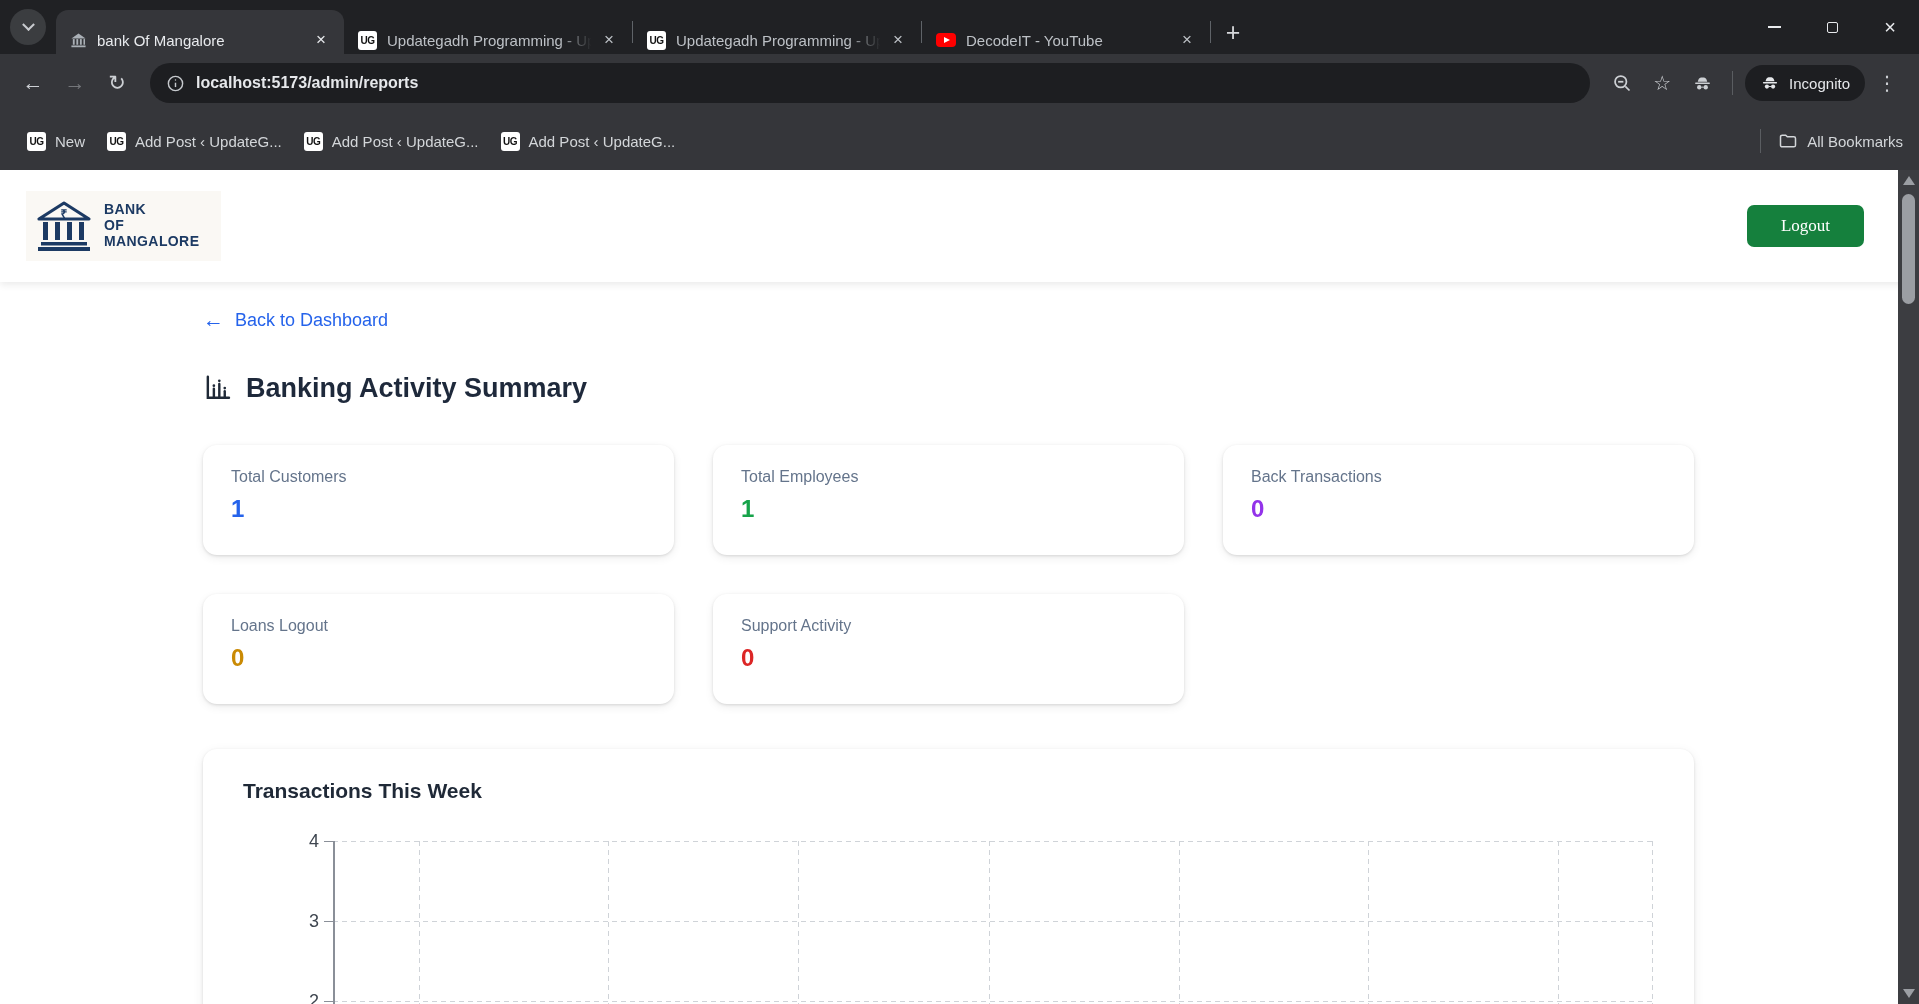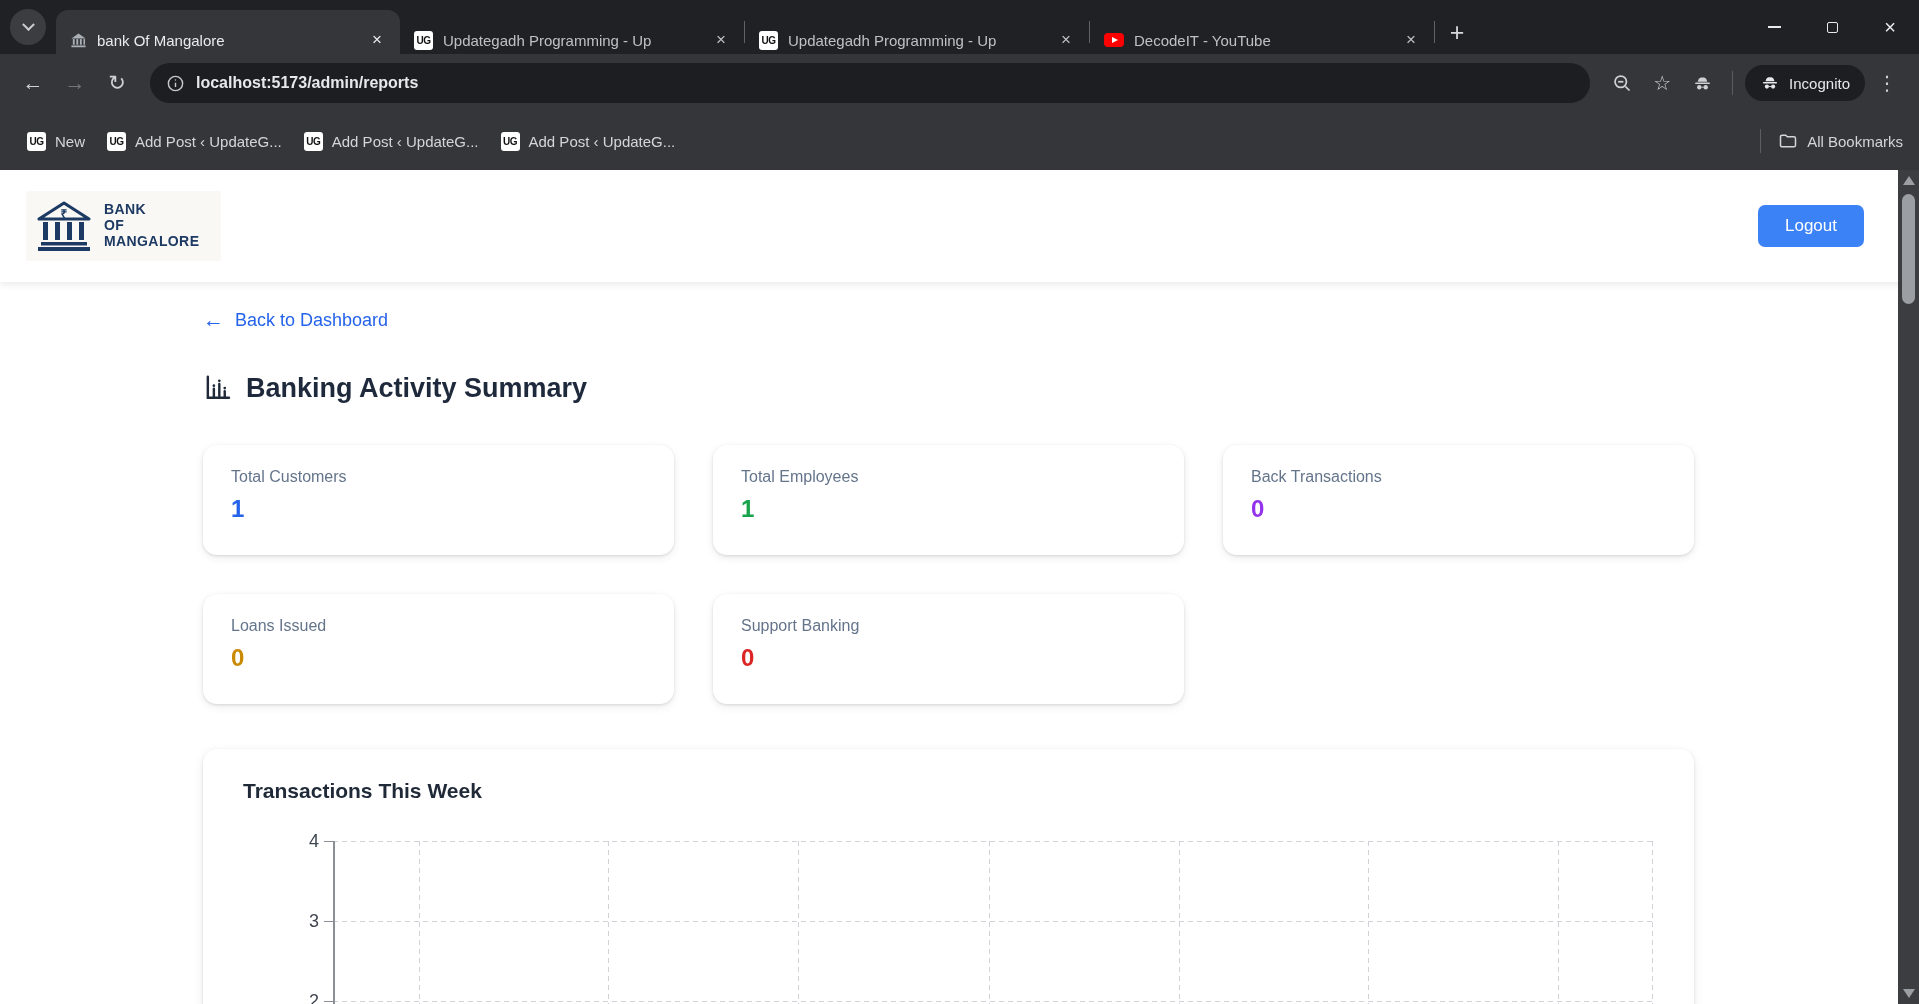--- a/index.html
+++ b/index.html
@@ -5,21 +5,21 @@
   * { margin:0; padding:0; box-sizing:border-box; }
   html,body { width:1919px; height:1004px; overflow:hidden; background:#fff;
               font-family:"Liberation Sans", sans-serif; }
   .viewport { width:1919px; height:1004px; display:flex; flex-direction:column; overflow:hidden; }
 
   
   .titlebar { height:54px; background:#202124; display:flex; align-items:center; padding-left:10px; flex:0 0 auto; }
   .tab-search { width:36px; height:36px; border-radius:50%; background:#3b3d40; display:flex; align-items:center; justify-content:center; cursor:pointer; flex:0 0 auto; }
   .chev { width:9px; height:9px; border-right:2px solid #c8cbcf; border-bottom:2px solid #c8cbcf; transform:rotate(45deg) translate(-2px,-2px); }
   .tabs { display:flex; align-self:flex-end; height:44px; margin-left:10px; align-items:center; min-width:0; }
-  .tab { width:344px; height:44px; display:flex; align-items:center; padding:16px 10px 0 14px; color:#bdc1c6; font-size:15px; border-radius:12px 12px 0 0; cursor:pointer; min-width:0; }
+  .tab { width:288px; height:44px; display:flex; align-items:center; padding:16px 10px 0 14px; color:#bdc1c6; font-size:15px; border-radius:12px 12px 0 0; cursor:pointer; min-width:0; }
   .tab.active { background:#35363a; color:#e8eaed; }
   .tab .title { flex:1; white-space:nowrap; overflow:hidden; min-width:0;
       -webkit-mask-image:linear-gradient(to right,#000 82%,transparent 98%);
               mask-image:linear-gradient(to right,#000 82%,transparent 98%); }
   .tab .fav { margin-right:10px; flex:0 0 auto; display:flex; align-items:center; justify-content:center; }
   .tab-close { width:26px; height:26px; border-radius:50%; display:flex; align-items:center; justify-content:center; font-size:17px; color:inherit; cursor:pointer; flex:0 0 auto; }
   .tab-sep { width:1px; height:22px; background:#5f6368; flex:0 0 auto; }
   .ug-fav { width:19px; height:19px; background:#fff; border-radius:3px; color:#111; font-weight:800; font-size:10px; letter-spacing:-0.5px; display:flex; align-items:center; justify-content:center; }
   .yt-fav { width:20px; height:14px; background:#f00; border-radius:4px; position:relative; }
   .yt-fav::after { content:""; position:absolute; left:8px; top:4px; border-left:6px solid #fff; border-top:3.5px solid transparent; border-bottom:3.5px solid transparent; }
@@ -43,21 +43,21 @@
   
   .bookmarks { height:58px; background:#35363a; display:flex; align-items:center; padding:0 16px; color:#d3d6d9; font-size:15px; flex:0 0 auto; }
   .bm-item { display:flex; align-items:center; gap:9px; padding:0 11px; height:34px; border-radius:6px; cursor:pointer; white-space:nowrap; }
   .bm-right { margin-left:auto; display:flex; align-items:center; gap:9px; cursor:pointer; }
 
   
   .page { position:relative; flex:1; background:#fff; overflow:hidden; }
   .site-header { height:112px; display:flex; align-items:center; padding:0 26px; background:#fff; box-shadow:0 3px 7px rgba(0,0,0,.08); position:relative; z-index:2; }
   .logo-block { background:#faf8f4; display:flex; align-items:center; gap:12px; padding:9px 22px 9px 10px; }
   .logo-text { color:#1c3a63; font-weight:800; font-size:14px; line-height:1.12; letter-spacing:.4px; }
-  .logout-btn { margin-left:auto; margin-right:29px; background:#3b82f6; border:none; color:#fff; font-size:17px; font-family:Liberation Sans, sans-serif; padding:11px 27px; border-radius:7px; cursor:pointer; }
+  .logout-btn { margin-left:auto; margin-right:29px; background:#15803d; border:none; color:#fff; font-size:17px; font-family:Liberation Serif, serif; padding:11px 34px; border-radius:7px; cursor:pointer; }
 
   .content { width:1491px; margin-left:203px; }
   .back-link { margin-top:26px; display:inline-flex; align-items:center; gap:11px; color:#2563eb; font-size:18px; cursor:pointer; text-decoration:none; }
   .page-title { margin-top:41px; display:flex; align-items:flex-start; gap:14px; color:#1e293b; font-size:27px; font-weight:bold; }
 
   .stats-grid { margin-top:41px; display:grid; grid-template-columns:repeat(3,1fr); gap:39px; }
   .stat-card { background:#fff; border-radius:14px; min-height:110px; padding:23px 28px;
                box-shadow:0 1px 3px rgba(0,0,0,.12), 0 3px 10px rgba(0,0,0,.07); }
   .stat-label { color:#64748b; font-size:16px; }
   .stat-value { font-size:24px; font-weight:bold; margin-top:9px; }
@@ -257,25 +257,25 @@
         </div>
         <div class="stat-card">
           <div class="stat-label">Total Employees</div>
           <div class="stat-value" style="color: rgb(22, 163, 74);">1</div>
         </div>
         <div class="stat-card">
           <div class="stat-label">Back Transactions</div>
           <div class="stat-value" style="color: rgb(147, 51, 234);">0</div>
         </div>
         <div class="stat-card">
-          <div class="stat-label">Loans Issued</div>
+          <div class="stat-label">Loans Logout</div>
           <div class="stat-value" style="color: rgb(202, 138, 4);">0</div>
         </div>
         <div class="stat-card">
-          <div class="stat-label">Support Banking</div>
+          <div class="stat-label">Support Activity</div>
           <div class="stat-value" style="color: rgb(220, 38, 38);">0</div>
         </div>
         <div></div>
       </div>
 
       <div class="chart-card">
         <div class="chart-title">Transactions This Week</div>
         <div class="plot">
           <div class="ylab" style="top:0;">4</div>
           <div class="ylab" style="top:80px;">3</div>

